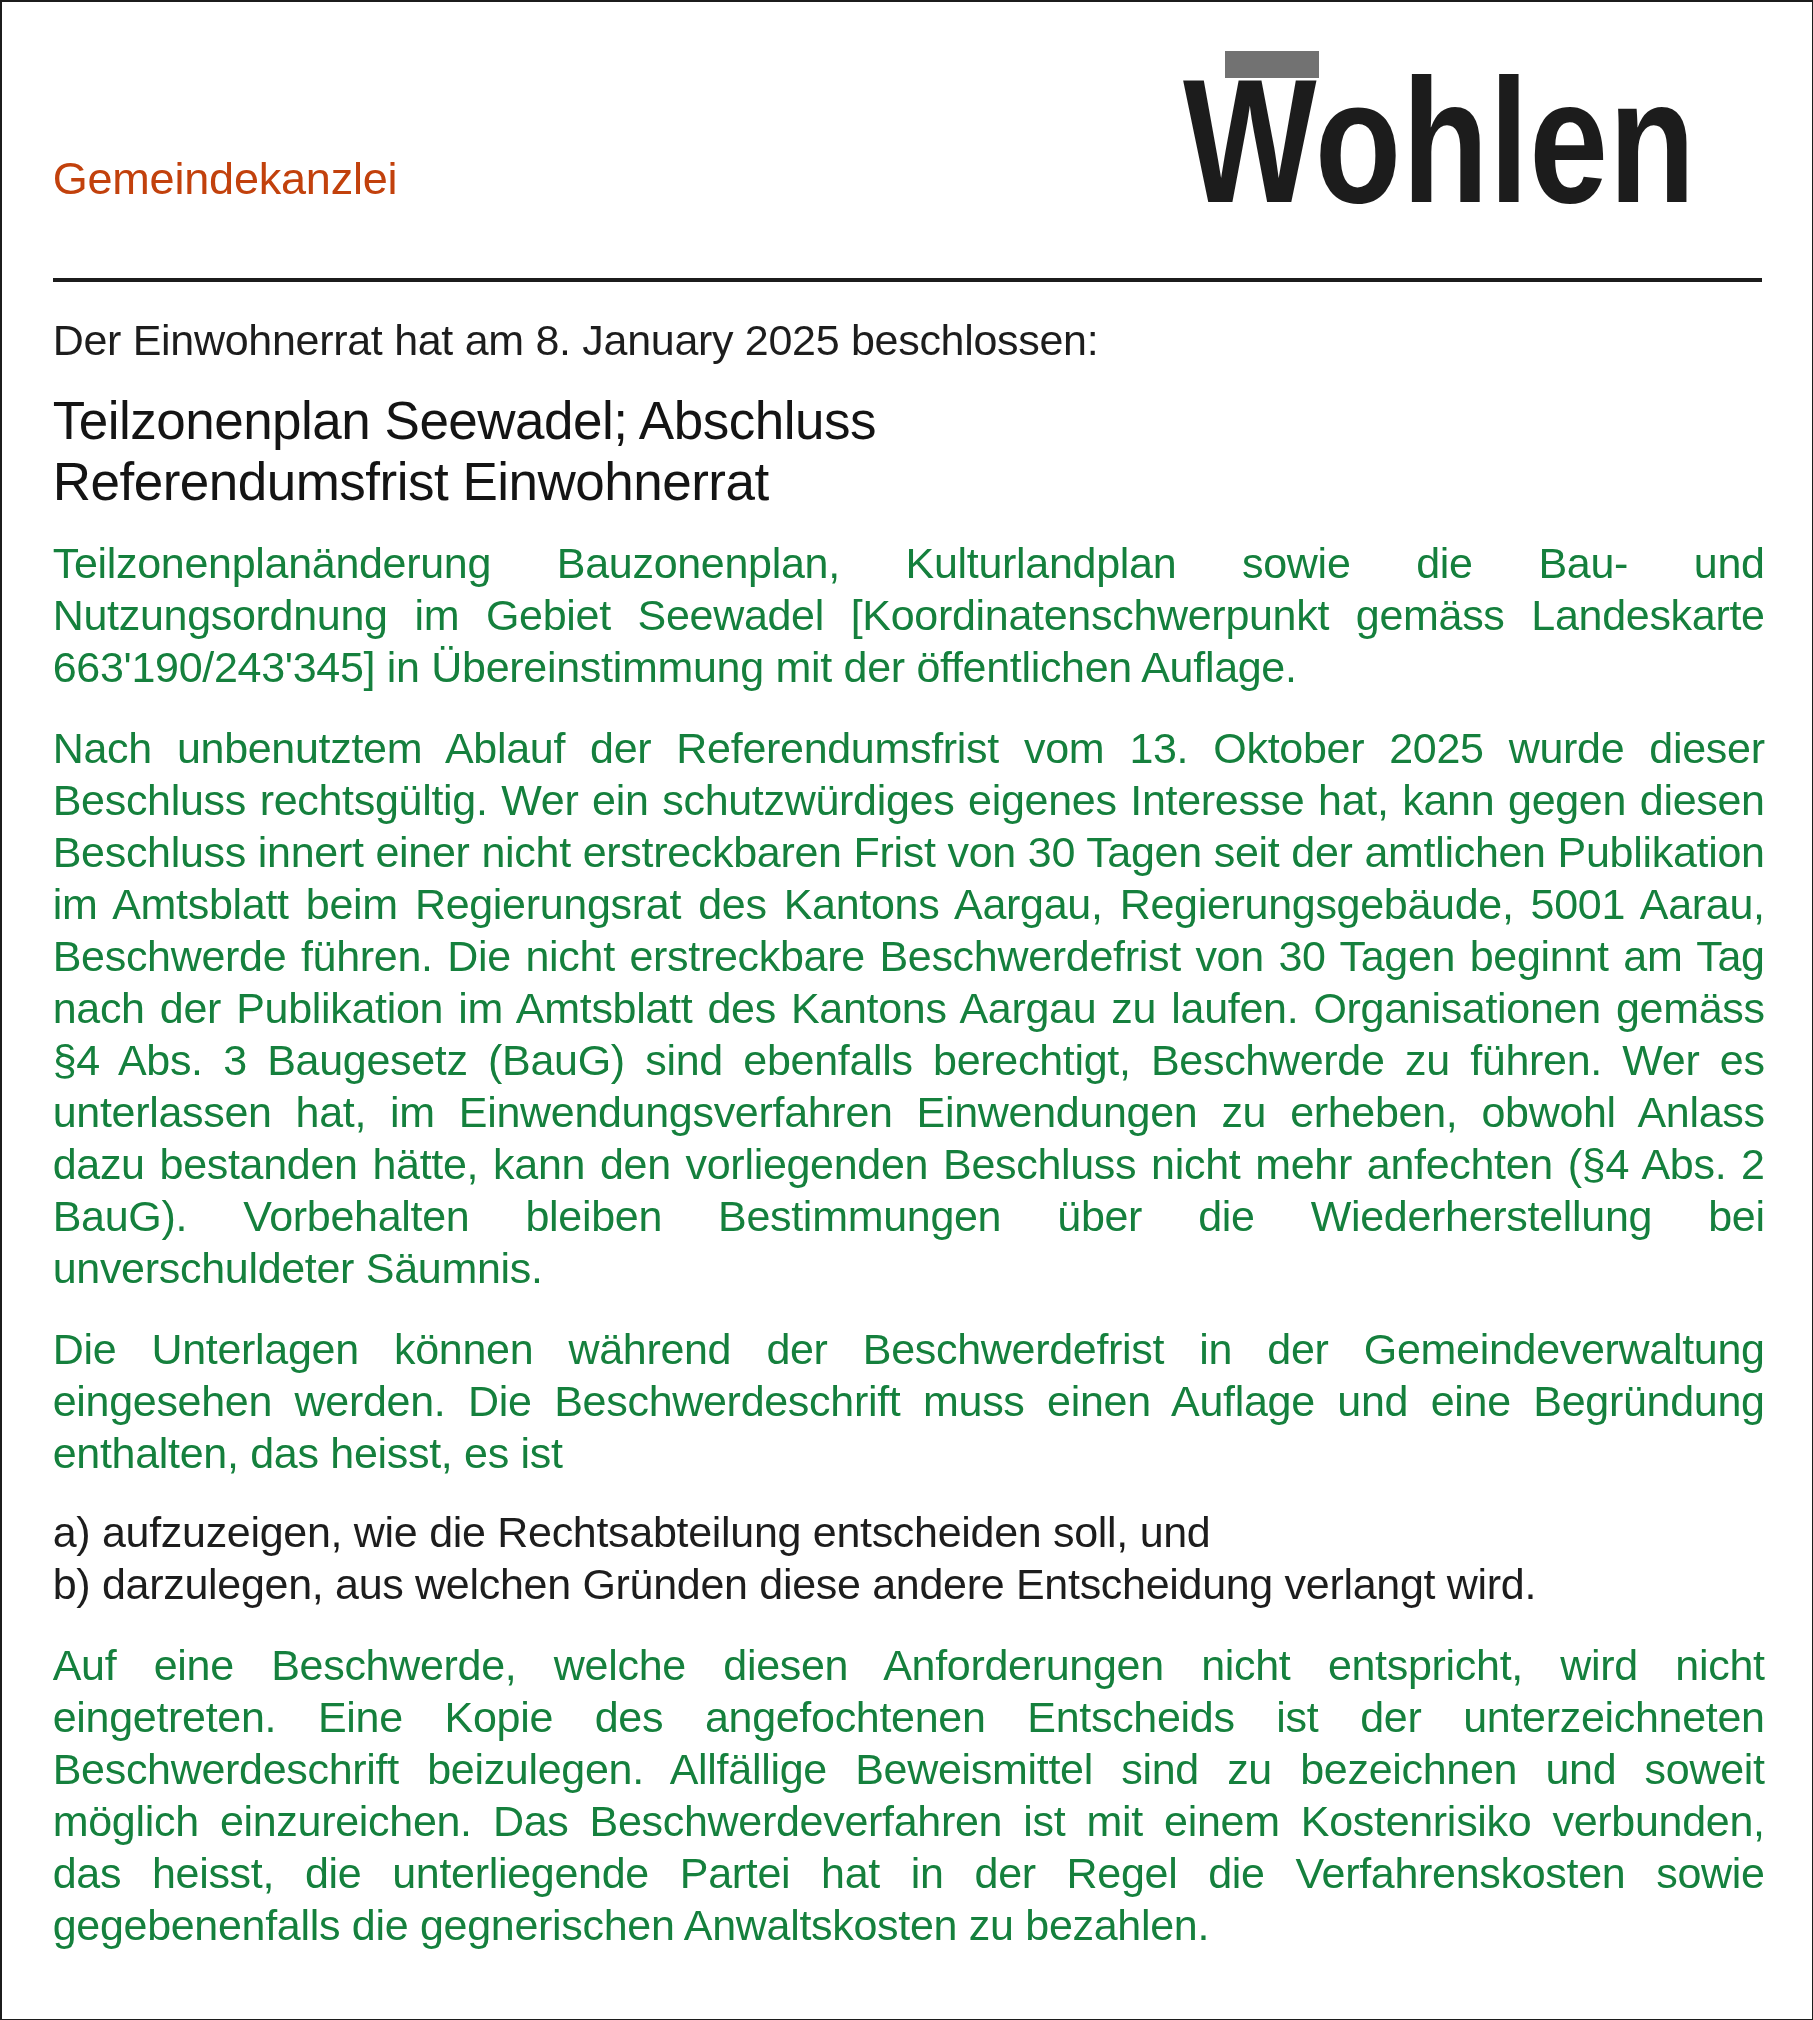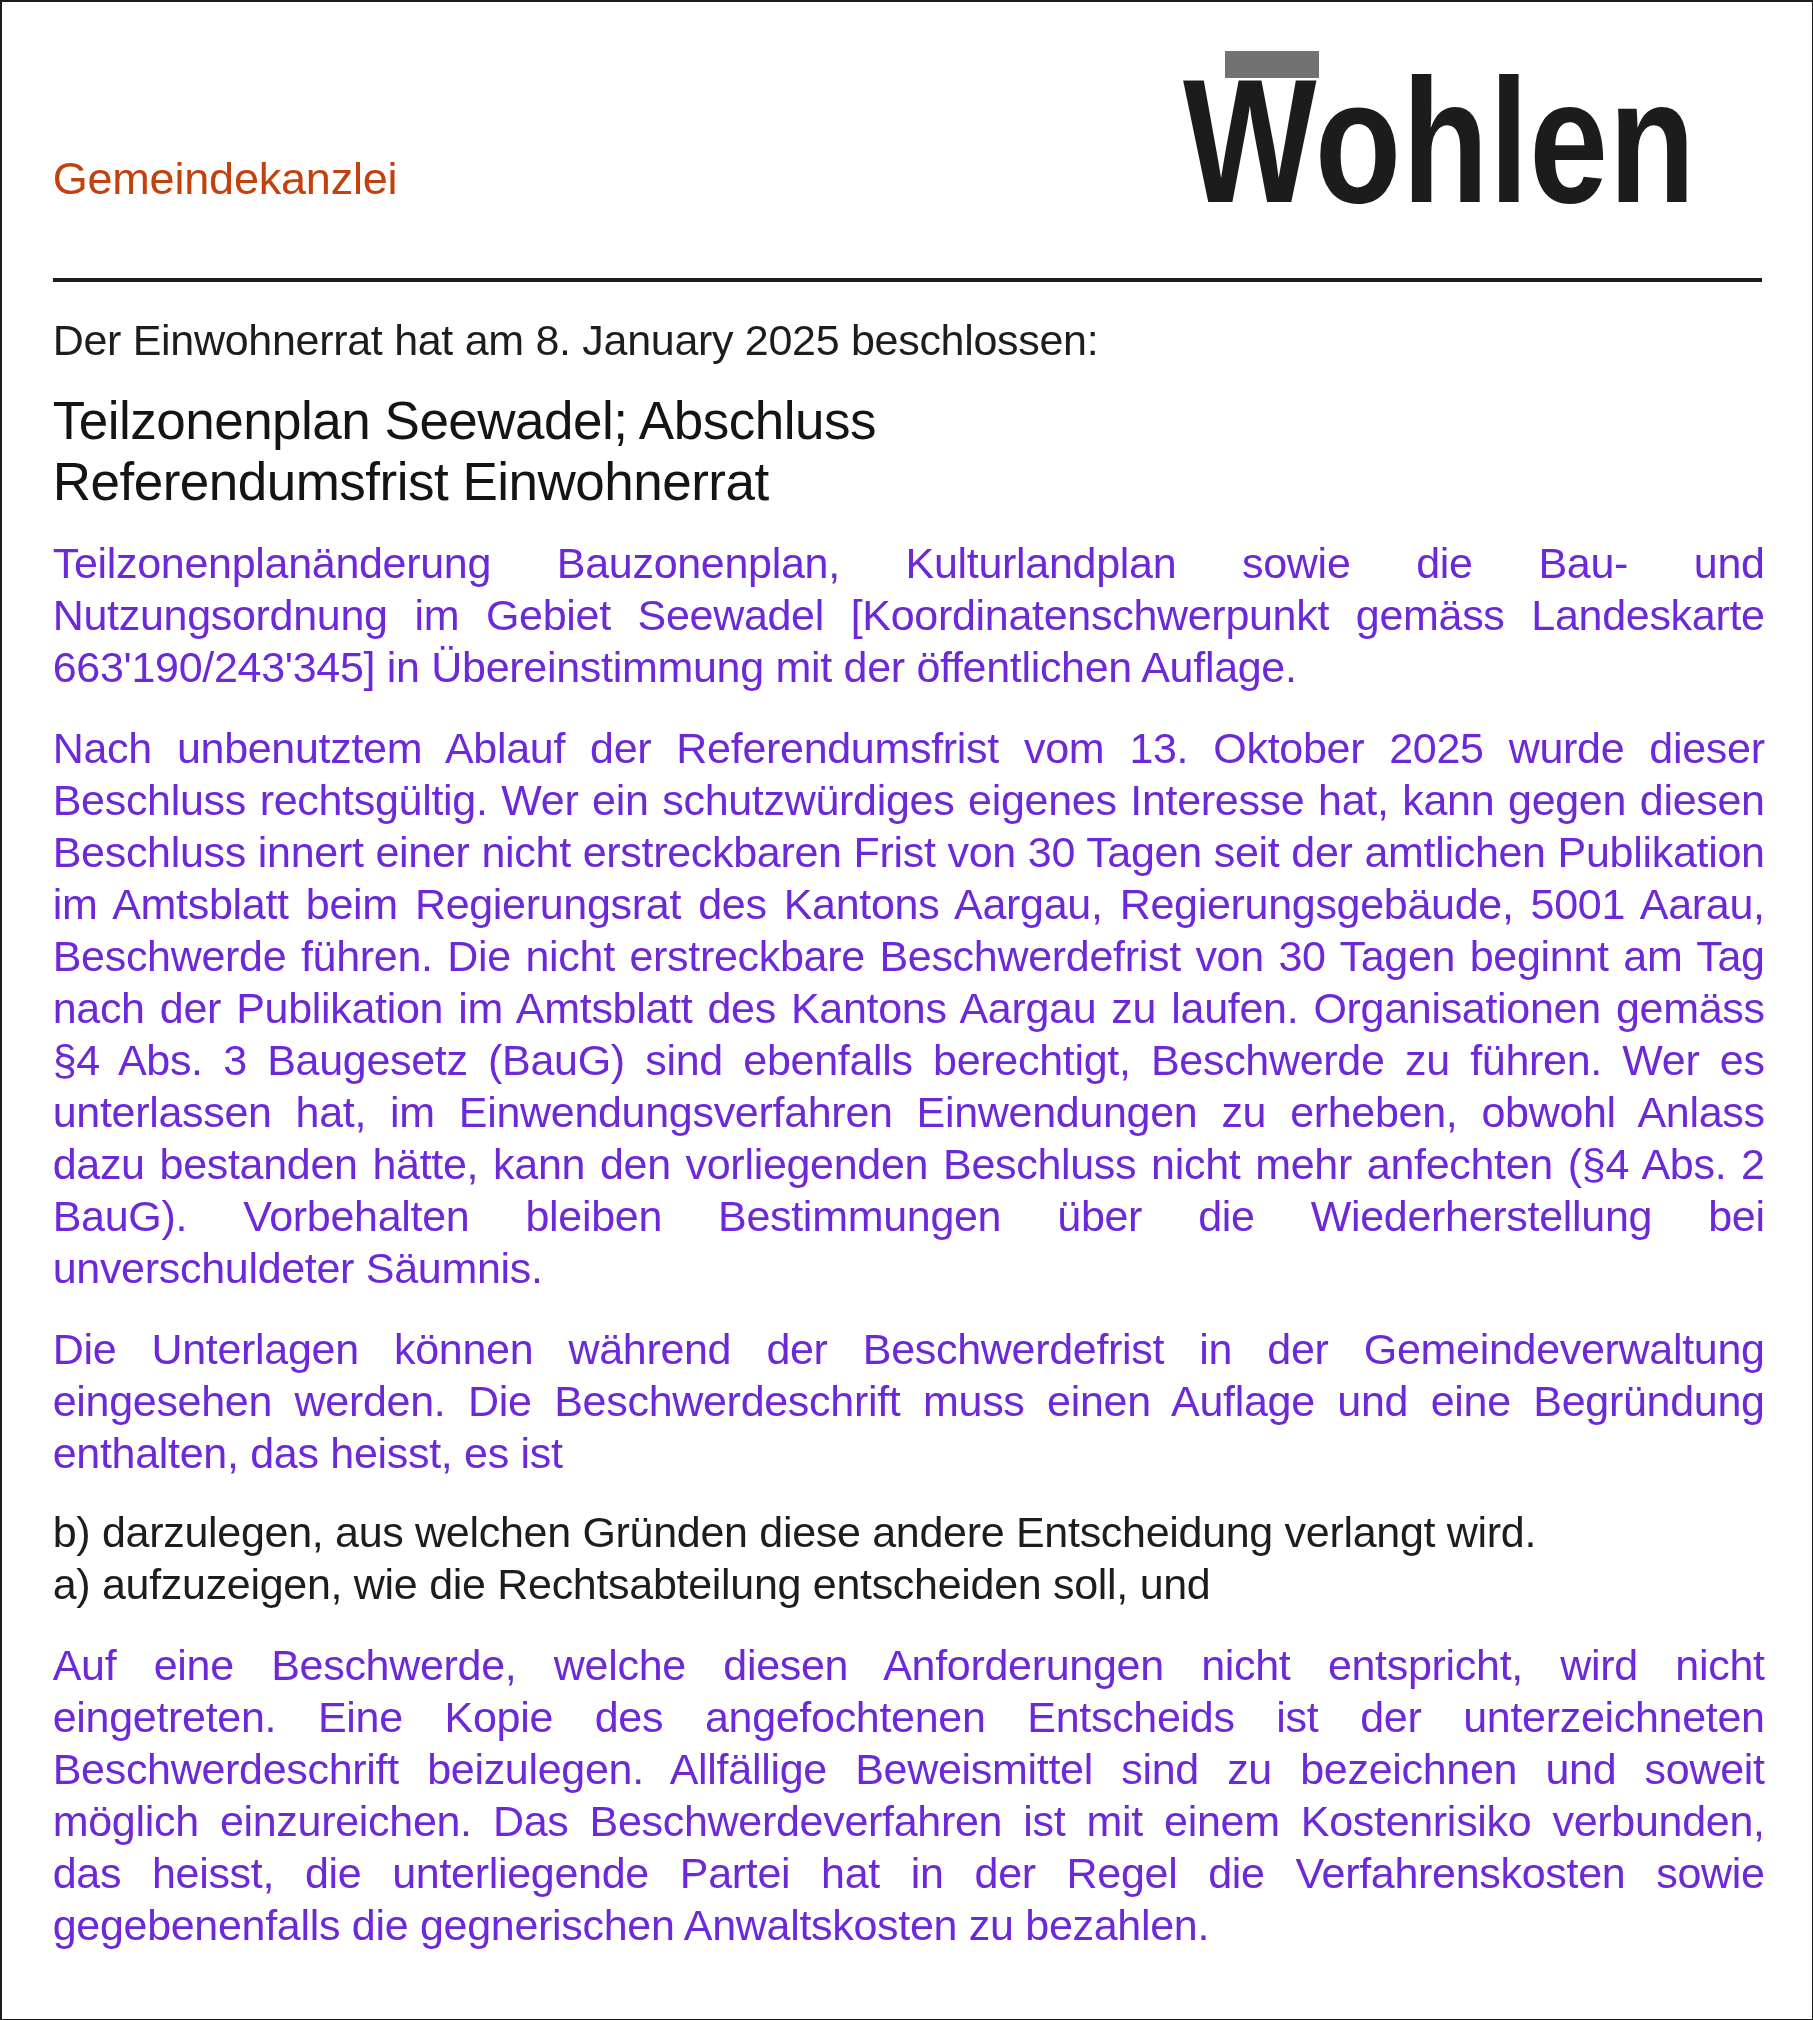--- a/index.html
+++ b/index.html
@@ -115,21 +115,21 @@
     letter-spacing: -0.5px;
     color: #141414;
     margin: 8px 0 25px 0;
     max-width: 1176px;
   }
 
   p.body-text {
     font-size: 43px;
     line-height: 52px;
     letter-spacing: -0.3px;
-    color: #6d28d9;
+    color: #15803d;
     margin: 0 0 29px 0;
     text-align: justify;
     text-justify: inter-word;
     hyphens: manual;
   }
 
   p.body-text.tight {
     margin-bottom: 27px;
   }
 
@@ -170,22 +170,22 @@
 
       <h1 class="doc-title">Teilzonenplan Seewadel; Abschluss Referendumsfrist Einwohnerrat</h1>
 
       <p class="body-text">Teilzonenplanänderung Bauzonenplan, Kulturlandplan sowie die Bau- und Nutzungsordnung im Gebiet Seewadel [Koordinatenschwerpunkt gemäss Landeskarte 663'190/243'345] in Übereinstimmung mit der öffentlichen Auflage.</p>
 
       <p class="body-text">Nach unbenutztem Ablauf der Referendumsfrist vom 13. Oktober 2025 wurde dieser Beschluss rechtsgültig. Wer ein schutzwürdiges eigenes Interesse hat, kann gegen diesen Beschluss innert einer nicht erstreckbaren Frist von 30 Tagen seit der amtlichen Publikation im Amtsblatt beim Regierungsrat des Kantons Aargau, Regierungsgebäude, 5001 Aarau, Beschwerde führen. Die nicht erstreckbare Beschwerdefrist von 30 Tagen beginnt am Tag nach der Publikation im Amtsblatt des Kantons Aargau zu laufen. Organisationen gemäss §4 Abs. 3 Baugesetz (BauG) sind ebenfalls berechtigt, Beschwerde zu führen. Wer es unterlassen hat, im Einwendungsverfahren Einwendungen zu erheben, obwohl Anlass dazu bestanden hätte, kann den vorliegenden Beschluss nicht mehr anfechten (§4 Abs. 2 BauG). Vorbehalten bleiben Bestimmungen über die Wiederherstellung bei unverschuldeter Säumnis.</p>
 
       <p class="body-text tight">Die Unterlagen können während der Beschwerdefrist in der Gemeindeverwaltung eingesehen werden. Die Beschwerdeschrift muss einen Auflage und eine Begründung enthalten, das heisst, es ist</p>
 
       <div class="list-block">
+        <span class="list-line">a) aufzuzeigen, wie die Rechtsabteilung entscheiden soll, und</span>
         <span class="list-line">b) darzulegen, aus welchen Gründen diese andere Entscheidung verlangt wird.</span>
-        <span class="list-line">a) aufzuzeigen, wie die Rechtsabteilung entscheiden soll, und</span>
       </div>
 
       <p class="body-text">Auf eine Beschwerde, welche diesen Anforderungen nicht entspricht, wird nicht eingetreten. Eine Kopie des angefochtenen Entscheids ist der unterzeichneten Beschwerdeschrift beizulegen. Allfällige Beweismittel sind zu bezeichnen und soweit möglich einzureichen. Das Beschwerdeverfahren ist mit einem Kostenrisiko verbunden, das heisst, die unterliegende Partei hat in der Regel die Verfahrenskosten sowie gegebenenfalls die gegnerischen Anwaltskosten zu bezahlen.</p>
 
     </div>
   </div>
 </div>
 
 
 </body></html>

